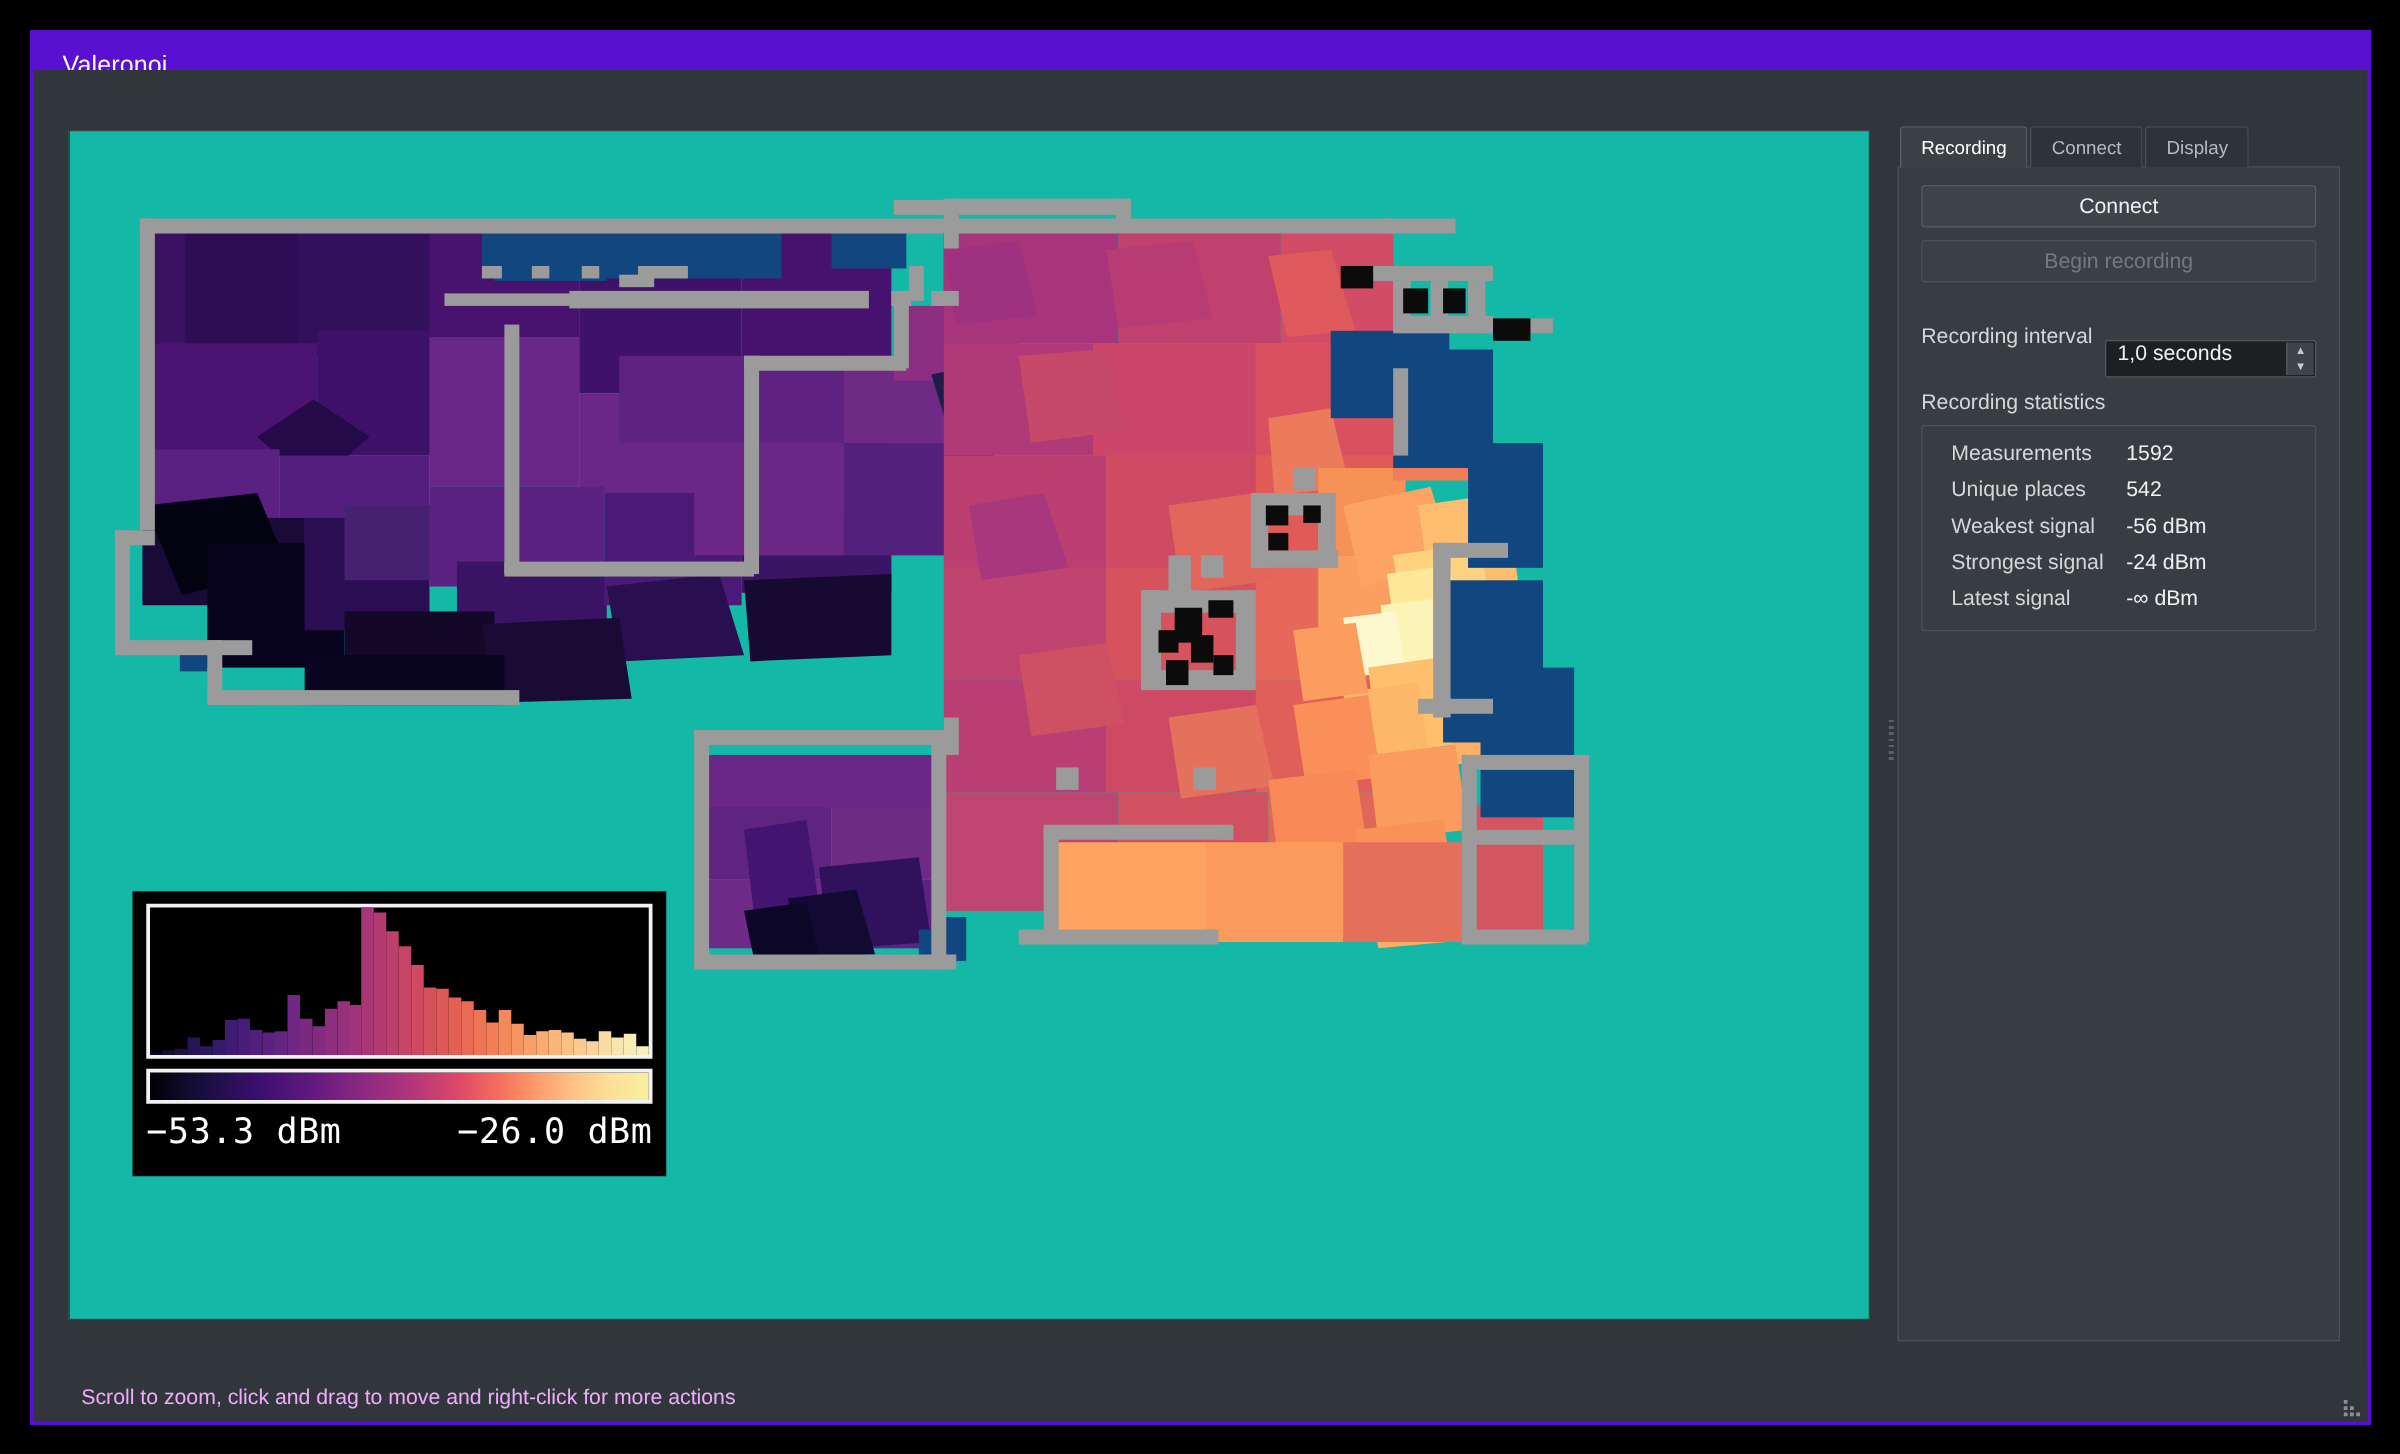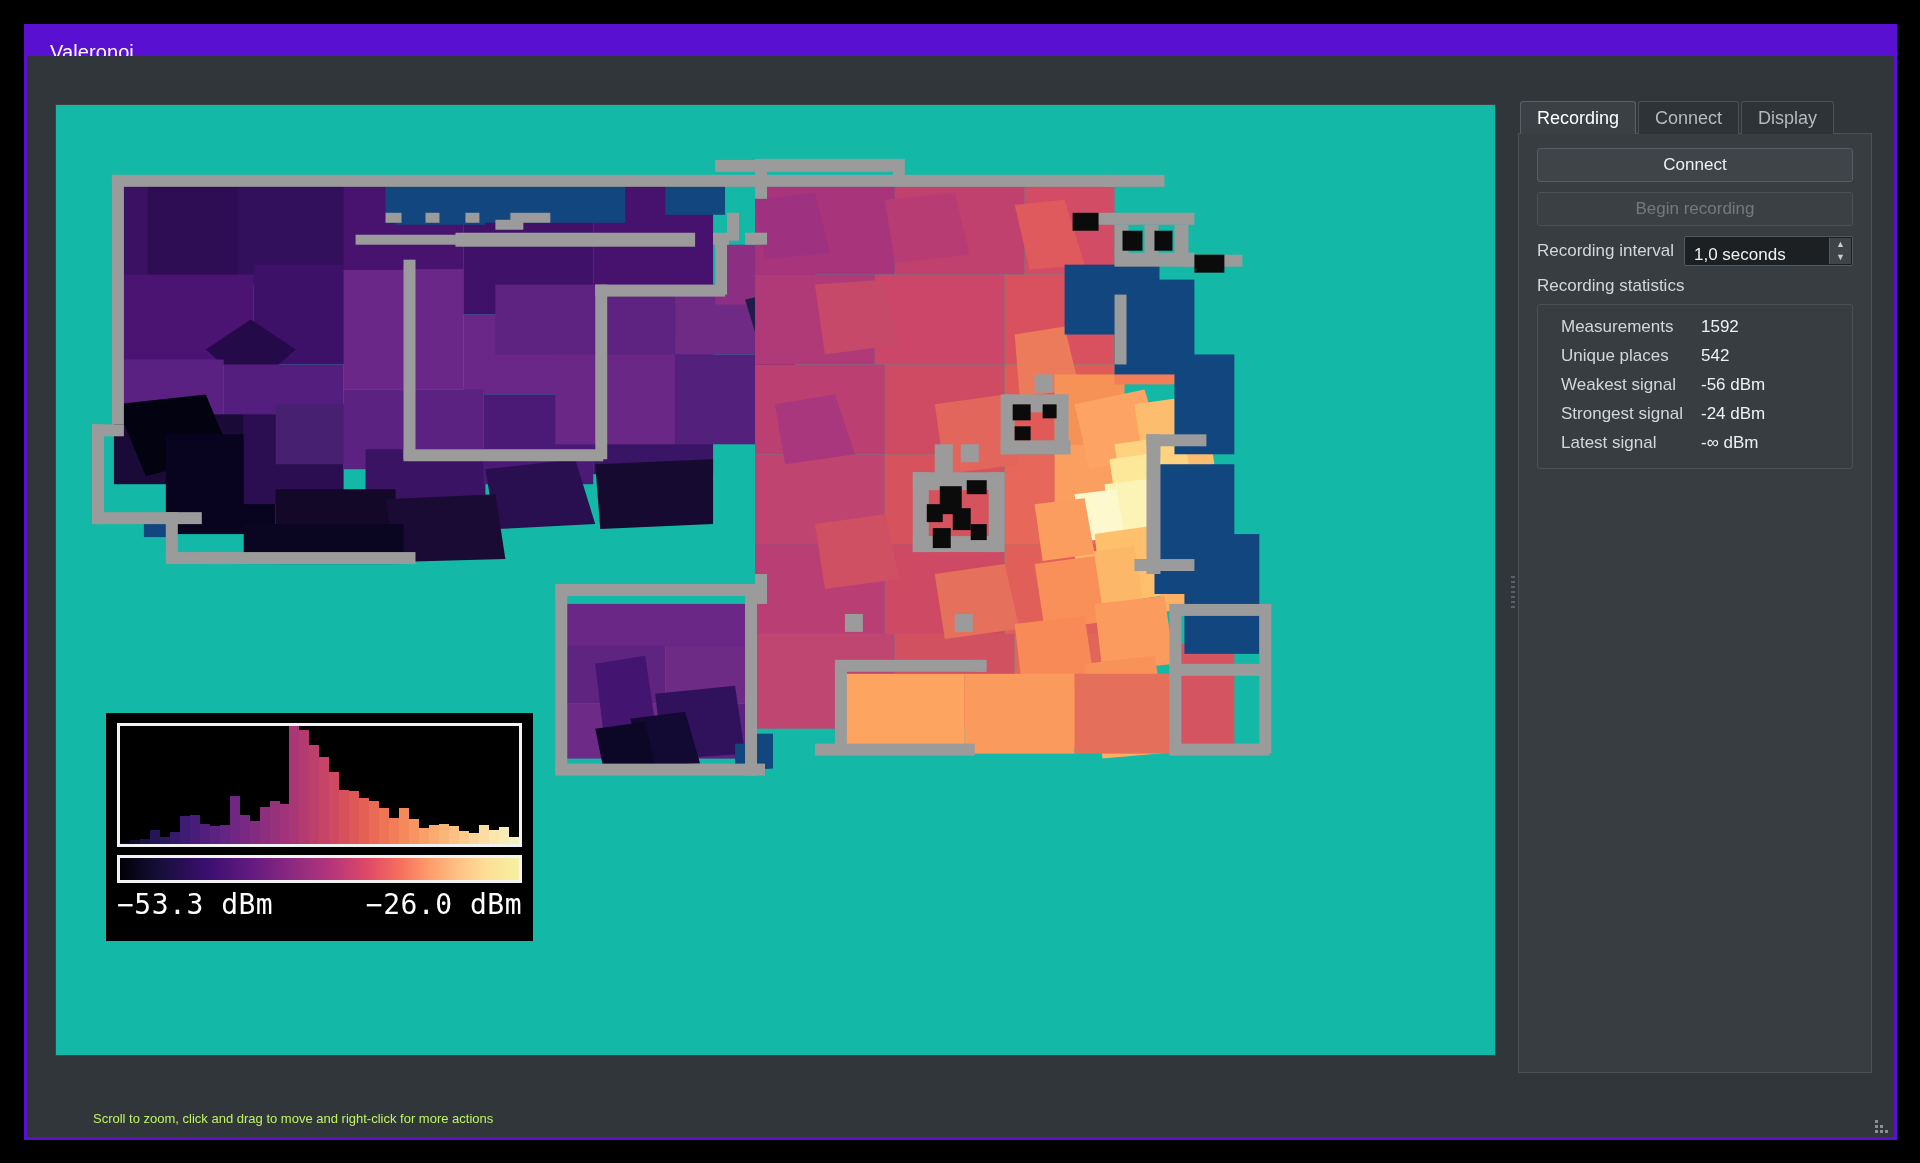--- a/index.html
+++ b/index.html
@@ -144,21 +144,21 @@
     height: 33px;
     padding-left: 2px;
     position: relative;
     z-index: 2;
   }
   .tab {
     height: 33px;
     padding: 0 16px;
     display: flex; align-items: center;
     color: #b6babd;
-    font-size: 18px;
+    font-size: 15px;
     background: #2e3338;
     border: 1px solid #4b5155;
     border-bottom: none;
     border-radius: 3px 3px 0 0;
     margin-right: 2px;
   }
   .tab.active {
     background: #3b4045;
     color: #ffffff;
     border-color: #5a6066;
@@ -195,22 +195,23 @@
     color: #d4d6d8;
     font-size: 17px;
     margin-right: 10px;
   }
   #spin {
     flex: 1;
     height: 30px;
     background: #1d2022;
     border: 1px solid #55595d;
     border-radius: 2px;
-    display: flex; align-items: flex-end;
-    position: relative;
+    display: flex; align-items: flex-start;
+    position: relative;
+    margin-top: 36px;
   }
   #spin .val {
     color: #eff0f1;
     font-size: 17px;
     padding-left: 9px;
   }
   #spin .arrows {
     position: absolute;
     right: 1px; top: 1px; bottom: 1px;
     width: 22px;
@@ -247,23 +248,22 @@
   
   #statusbar {
     position: absolute;
     left: 0; bottom: 0;
     width: 1867px; height: 38px;
     background: #31363b;
     display: flex; align-items: center;
     padding-left: 38px;
   }
   #statusbar .txt {
-    color: #bef264;
-    font-size: 13px;
-    margin-left: 28px;
+    color: #f0abfc;
+    font-size: 17px;
   }
   #grip {
     position: absolute;
     right: 6px; bottom: 4px;
     width: 18px; height: 18px;
   }
   #grip i {
     position: absolute;
     width: 3px; height: 3px;
     background: #8c9094;

